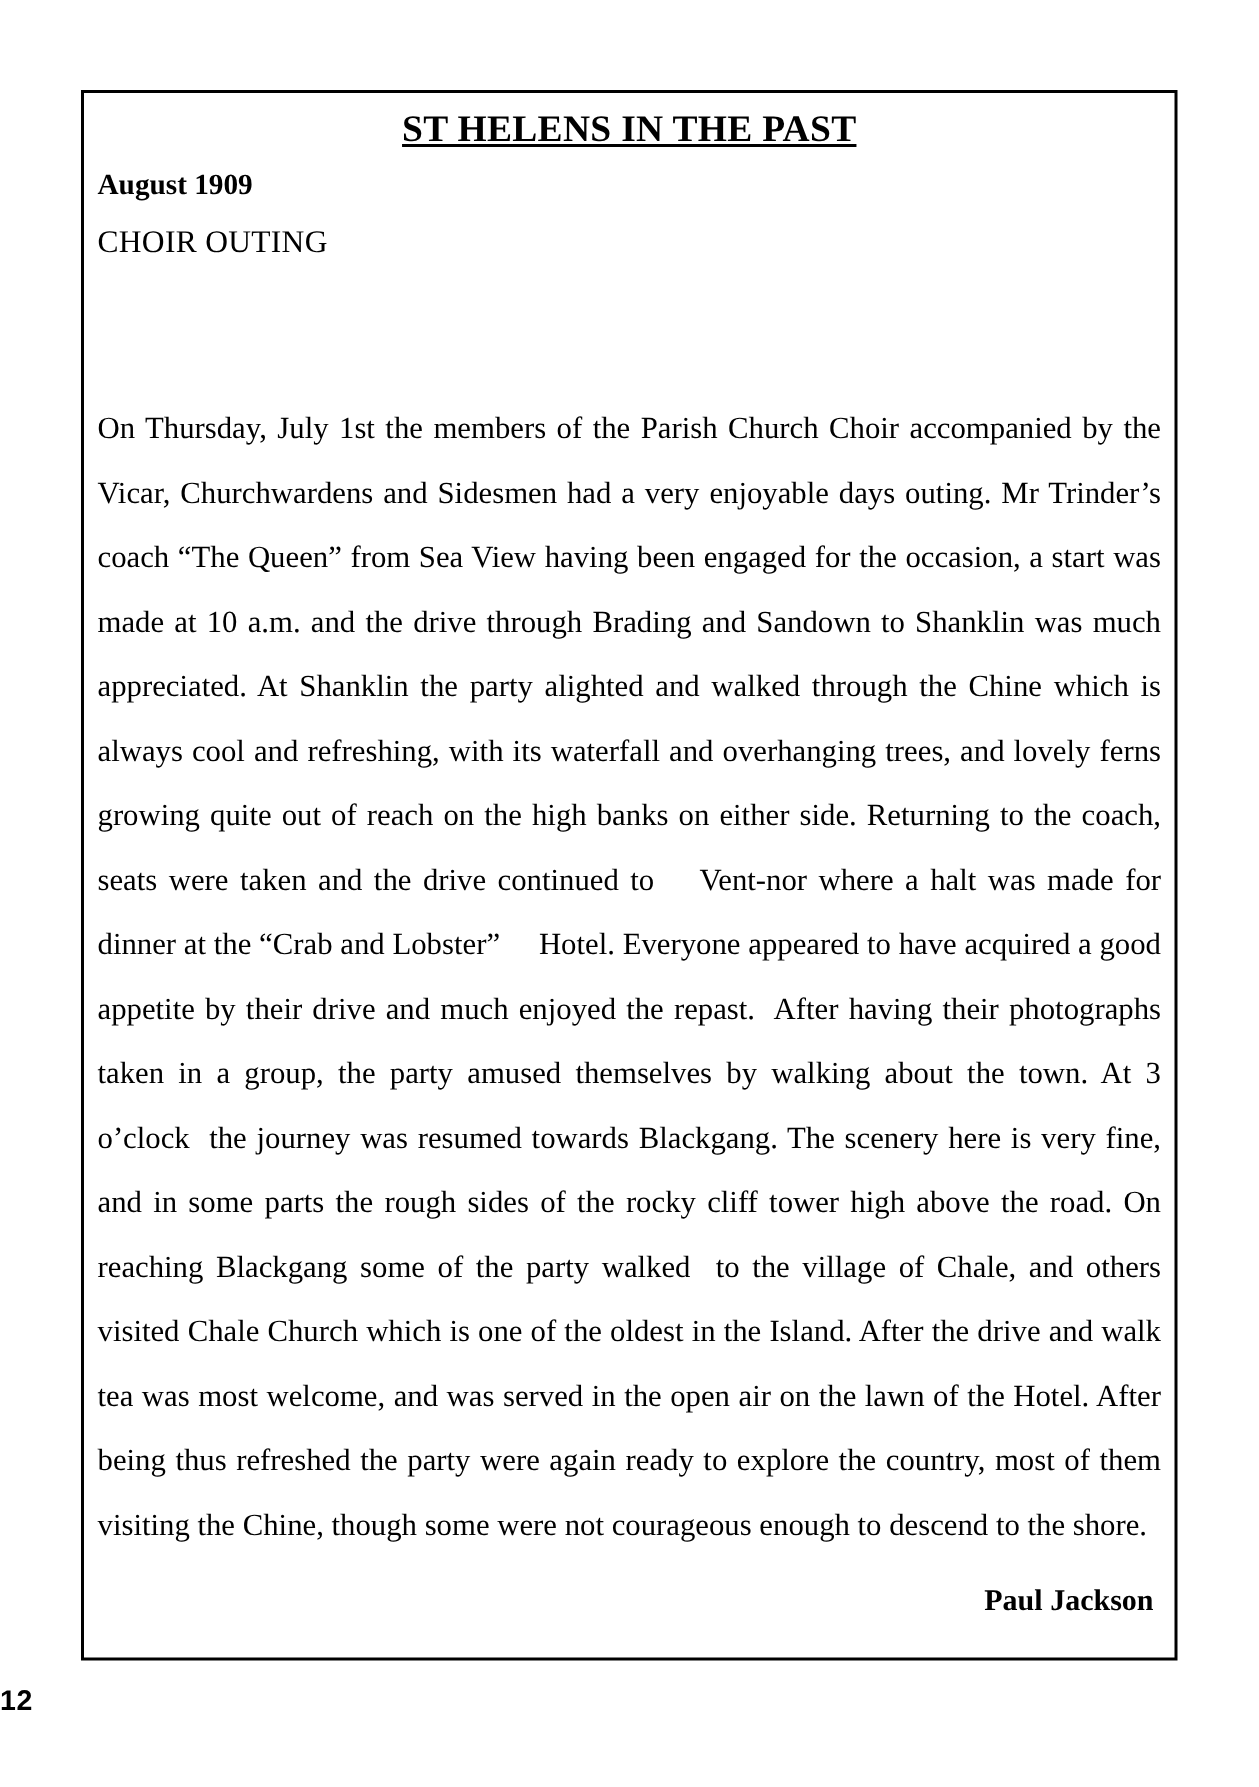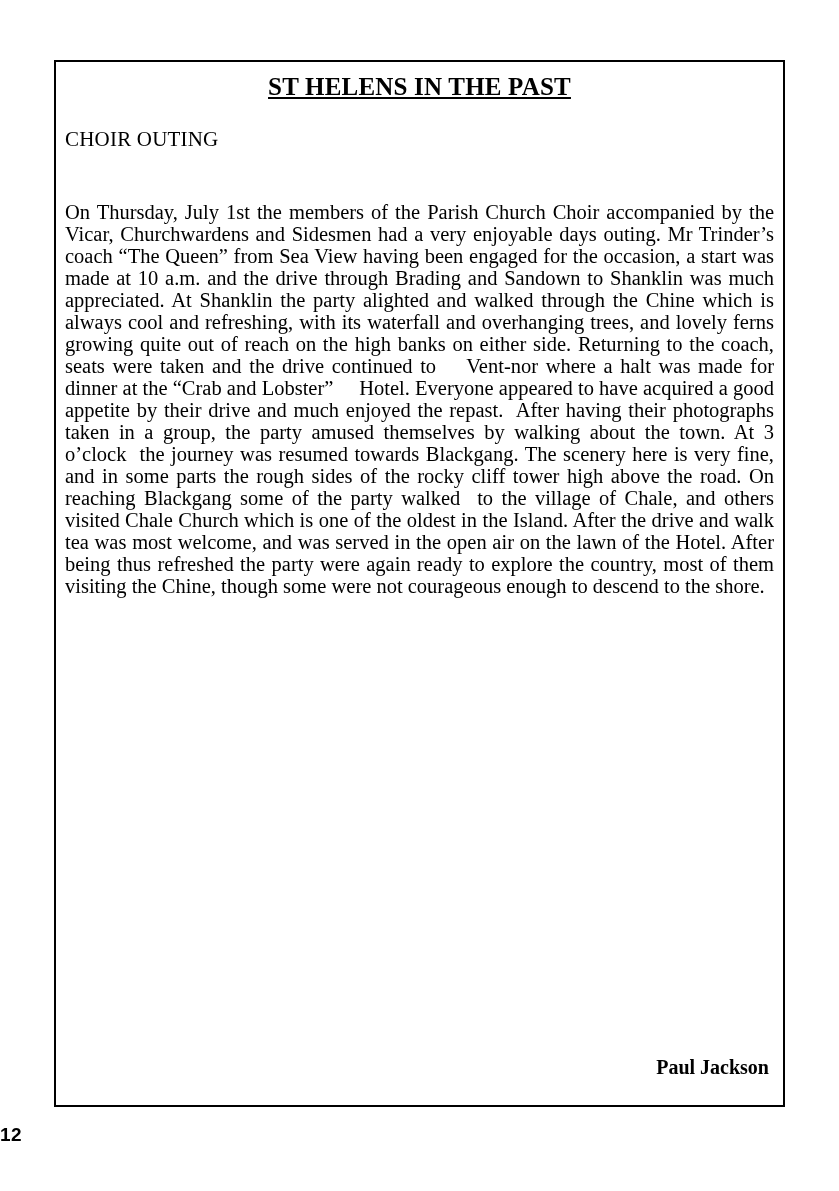--- a/index.html
+++ b/index.html
@@ -46,28 +46,28 @@
     letter-spacing: -0.1px;
   }
   .dateline {
     font-weight: bold;
     font-size: 19.5px;
     margin-top: 9px;
     line-height: 1.2;
   }
   .section-heading {
     font-size: 21px;
-    margin-top: 24px;
+    margin-top: 13px;
     line-height: 1.2;
     letter-spacing: 0.2px;
   }
   .body-block {
     margin-top: 5px;
     font-size: 20.5px;
-    line-height: 22px;
+    line-height: 43px;
     text-align: justify;
     text-justify: inter-word;
     white-space: pre-wrap;
     hyphens: none;
   }
   .body-block p {
     margin: 0;
   }
   .signature {
     position: absolute;
@@ -93,20 +93,21 @@
 <body>
 
 <div id="page">
 
   <div id="article-box">
 
     <div class="title-block">
       <div class="title-line-1">ST HELENS IN THE PAST</div>
     </div>
 
+    <div class="dateline">August 1909</div>
 
     <div class="section-heading">CHOIR OUTING</div>
 
     <div class="body-block">
       <p>On Thursday, July 1st the members of the Parish Church Choir accompanied by the Vicar, Churchwardens and Sidesmen had a very enjoyable days outing. Mr Trinder’s coach “The Queen” from Sea View having been engaged for the occasion, a start was made at 10 a.m. and the drive through Brading and Sandown to Shanklin was much appreciated. At Shanklin the party alighted and walked through the Chine which is always cool and refreshing, with its waterfall and overhanging trees, and lovely ferns growing quite out of reach on the high banks on either side. Returning to the coach, seats were taken and the drive continued to    Vent-nor where a halt was made for dinner at the “Crab and Lobster”     Hotel. Everyone appeared to have acquired a good appetite by their drive and much enjoyed the repast.  After having their photographs taken in a group, the party amused themselves by walking about the town. At 3 o’clock  the journey was resumed towards Blackgang. The scenery here is very fine, and in some parts the rough sides of the rocky cliff tower high above the road. On reaching Blackgang some of the party walked  to the village of Chale, and others visited Chale Church which is one of the oldest in the Island. After the drive and walk tea was most welcome, and was served in the open air on the lawn of the Hotel. After being thus refreshed the party were again ready to explore the country, most of them visiting the Chine, though some were not courageous enough to descend to the shore.</p>
     </div>
 
     <div class="signature">Paul Jackson</div>
 
   </div>

